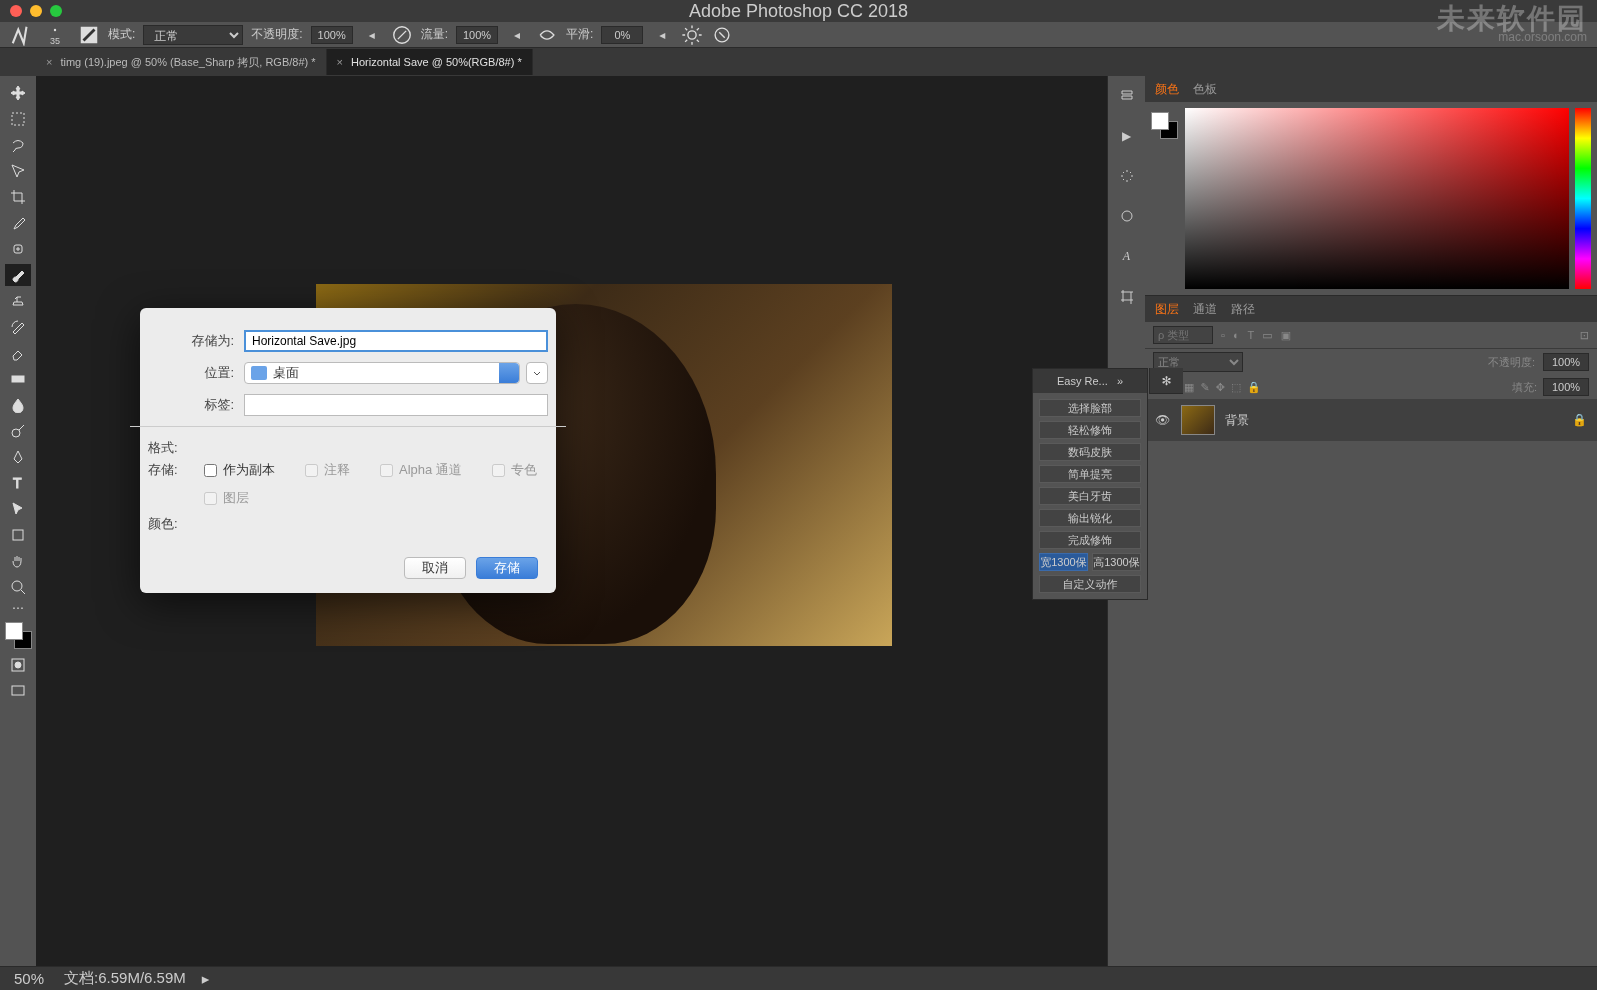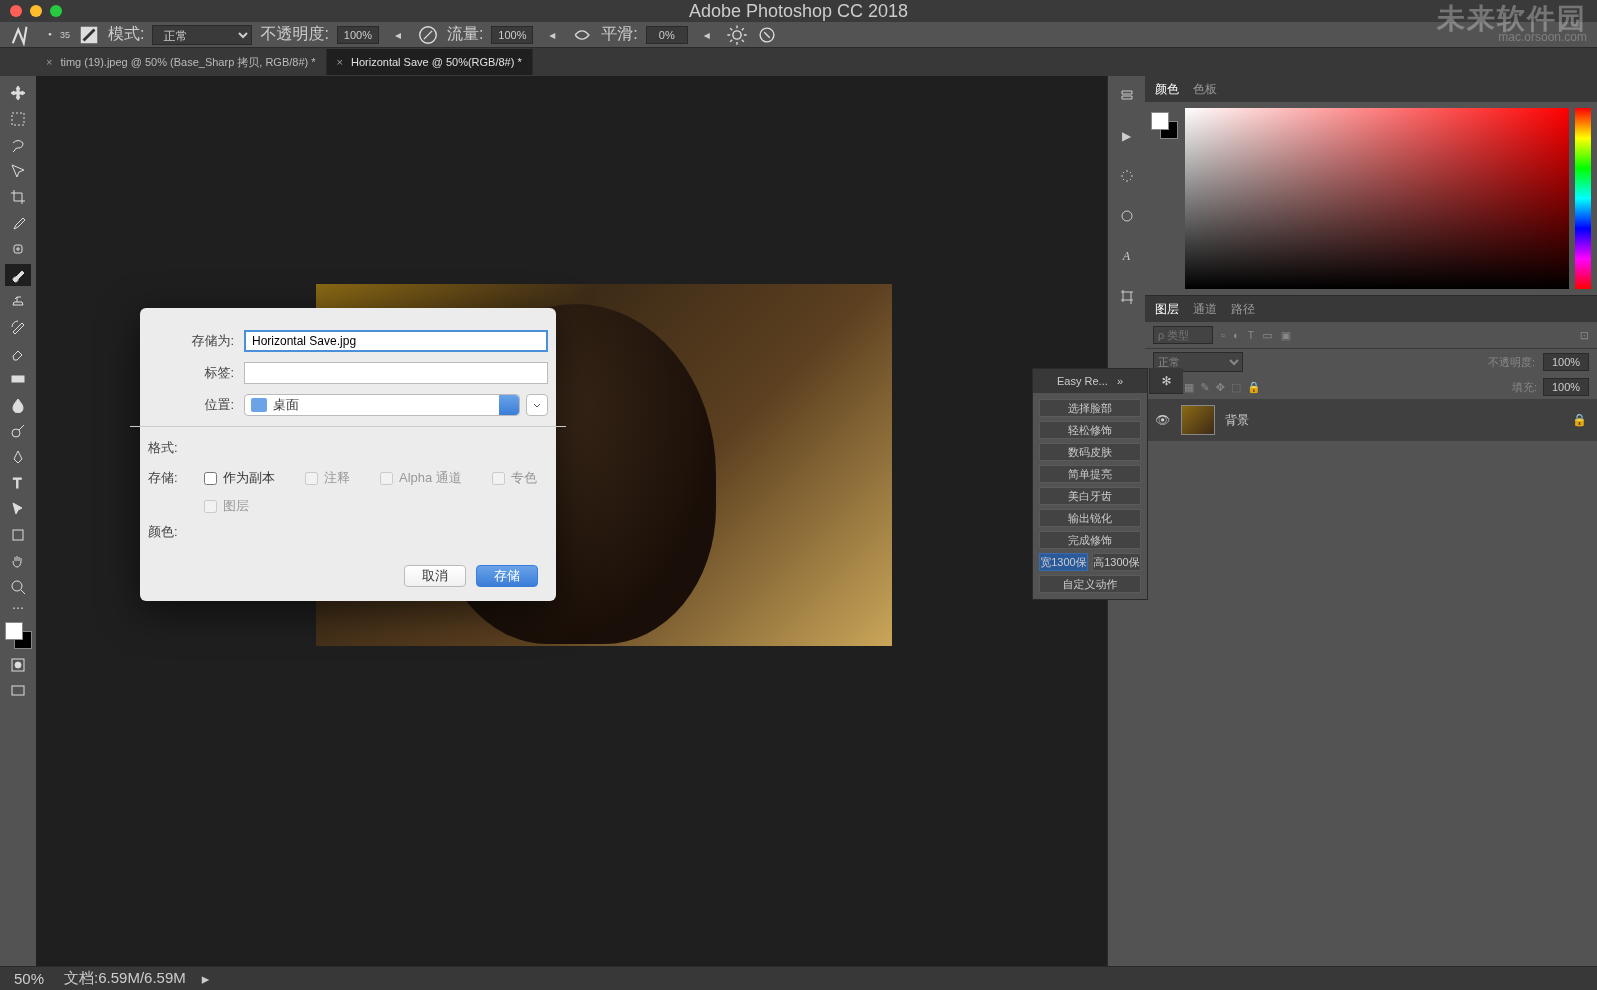--- a/index.html
+++ b/index.html
@@ -10,21 +10,21 @@
 .traffic-lights { display: flex; gap: 8px; padding-left: 10px; }
 .traffic-light { width: 12px; height: 12px; border-radius: 50%; }
 .tl-close { background: #ff5f56; } .tl-min { background: #ffbd2e; } .tl-max { background: #27c93f; }
 .title-text { position: absolute; left: 50%; transform: translateX(-50%); color: #ccc; font-size: 18px; }
 .watermark { position: absolute; right: 10px; top: 0; color: rgba(255,255,255,0.3); font-size: 28px; font-weight: bold; letter-spacing: 2px; }
 .watermark-sub { position: absolute; right: 10px; top: 30px; color: rgba(255,255,255,0.25); font-size: 12px; }
 
 
 .optionsbar { height: 26px; background: #535353; display: flex; align-items: center; padding: 0 10px; gap: 8px; border-bottom: 1px solid #2a2a2a; }
 .opt-icon { width: 22px; height: 22px; display: flex; align-items: center; justify-content: center; color: #ccc; }
-.opt-label { color: #ccc; font-size: 16px; text-align: center; }
+.opt-label { color: #ccc; font-size: 12px; text-align: center; }
 .opt-select { background: #3a3a3a; color: #ccc; border: 1px solid #2a2a2a; padding: 2px 18px 2px 6px; font-size: 12px; min-width: 100px; height: 20px; }
 .opt-input { background: #3a3a3a; color: #ccc; border: 1px solid #2a2a2a; padding: 2px 4px; font-size: 11px; width: 42px; height: 18px; text-align: center; }
 
 
 .tabbar { height: 28px; background: #383838; display: flex; align-items: center; padding-left: 36px; }
 .doc-tab { height: 26px; padding: 0 10px; display: flex; align-items: center; gap: 8px; color: #bbb; font-size: 11px; border-right: 1px solid #2a2a2a; }
 .doc-tab.active { background: #1f1f1f; color: #e0e0e0; }
 .tab-close { color: #999; cursor: pointer; }
 
 
@@ -38,21 +38,21 @@
 .canvas-img::after { content:""; position:absolute; left:120px; top:20px; width:280px; height:340px; background: radial-gradient(ellipse at 40% 30%, #3a2818 0%, #1a0f08 70%); border-radius: 50% 50% 40% 40%; }
 
 
 .right-panels { width: 490px; display: flex; }
 .panel-strip { width: 38px; background: #535353; display: flex; flex-direction: column; align-items: center; padding-top: 8px; gap: 16px; border-left: 1px solid #2a2a2a;}
 .panel-strip .picon { width: 24px; height: 24px; display: flex; align-items:center; justify-content:center; color:#ccc; }
 .panels-right { flex: 1; display: flex; flex-direction: column; }
 .color-panel { height: 220px; background: #535353; border-bottom: 1px solid #2a2a2a; }
 .panel-tabs { height: 26px; display: flex; align-items: center; gap: 14px; padding: 0 10px; background: #383838; }
 .ptab { color: #999; font-size: 12px; }
-.ptab.active { color: #ffffff; }
+.ptab.active { color: #f97316; }
 .color-body { display: flex; padding: 6px; gap: 6px; height: calc(100% - 26px); }
 .swatch-stack { width: 28px; height: 28px; position: relative; margin-top: 4px; }
 .swatch-fg { width: 18px; height: 18px; background: #fff; border: 1px solid #888; position: absolute; }
 .swatch-bg { width: 18px; height: 18px; background: #000; border: 1px solid #888; position: absolute; left: 9px; top: 9px; }
 .color-picker { flex: 1; background: linear-gradient(to bottom, rgba(0,0,0,0), #000), linear-gradient(to right, #fff, #ff0000); position: relative; }
 .hue-strip { width: 16px; background: linear-gradient(to bottom, red, yellow, lime, cyan, blue, magenta, red); }
 .layers-panel { flex: 1; background: #535353; }
 .layers-head { height: 26px; display: flex; align-items: center; gap: 14px; padding: 0 10px; background: #383838; }
 .layers-tools { height: 26px; display: flex; align-items: center; padding: 13px 8px; gap: 8px; border-bottom: 1px solid #3a3a3a; color:#888; font-size:11px; }
 .layers-tools input { background:#434343; border:1px solid #2a2a2a; width:60px; height:18px; color:#888; font-size:11px; padding:0 4px;}
@@ -117,21 +117,21 @@
   <div class="watermark">未来软件园</div>
   <div class="watermark-sub">mac.orsoon.com</div>
 </div>
 
 <div class="optionsbar">
   <div class="opt-icon">
       <svg viewBox="0 0 16 16">
         <path d="M2 14 L6 4 L10 14 L12 2" stroke="#ddd" fill="none" stroke-width="1.5"></path>
       </svg>
     </div>
-  <div class="opt-icon" style="flex-direction:row;width:30px;">
+  <div class="opt-icon" style="flex-direction:column;width:30px;">
       <svg viewBox="0 0 16 10" width="22">
         <circle cx="8" cy="5" r="1" fill="#ddd"></circle>
       </svg>
       <span style="font-size:9px;">35</span>
     </div>
   <div class="opt-icon">
       <svg viewBox="0 0 16 16">
         <rect x="2" y="2" width="12" height="12" fill="#ddd"></rect>
         <path d="M4 12 L12 4" stroke="#333" stroke-width="2"></path>
       </svg>
@@ -332,40 +332,40 @@
         <div class="easy-btn">自定义动作</div>
       </div>
     </div>
     <div class="icons-strip">✻</div>
 
     <div class="dialog">
       <div class="dlg-body">
         <div class="dlg-row">
           <div class="dlg-label">存储为:</div>
           <input class="dlg-input" value="Horizontal Save.jpg" style="">
-        </div>
-        <div class="dlg-row">
-          <div class="dlg-label">标签:</div>
-          <input class="dlg-input plain" style="">
         </div>
         <div class="dlg-row">
           <div class="dlg-label">位置:</div>
           <div class="loc-select">
             <div class="loc-folder"></div>
             <span>桌面</span>
             <div class="sel-cap"></div>
           </div>
           <div class="exp-btn">
               <svg width="10" height="10" viewBox="0 0 10 10">
                 <path d="M2 4l3 3 3-3" fill="none" stroke="#555"></path>
               </svg>
             </div>
         </div>
+        <div class="dlg-row">
+          <div class="dlg-label">标签:</div>
+          <input class="dlg-input plain" style="">
+        </div>
         <div class="dlg-sep"></div>
-        <div class="dlg-section" style="align-items:center;margin-bottom:12px;gap:21px;">
+        <div class="dlg-section" style="align-items:center;margin-bottom:4px;gap:21px;">
           <div class="sec-label">格式:</div>
         </div>
         <div class="dlg-section">
           <div class="sec-label">存储:</div>
           <div class="sec-content">
             <label class="chk enabled">
                 <input type="checkbox" style="">
                 <span>作为副本</span>
               </label>
             <label class="chk">

